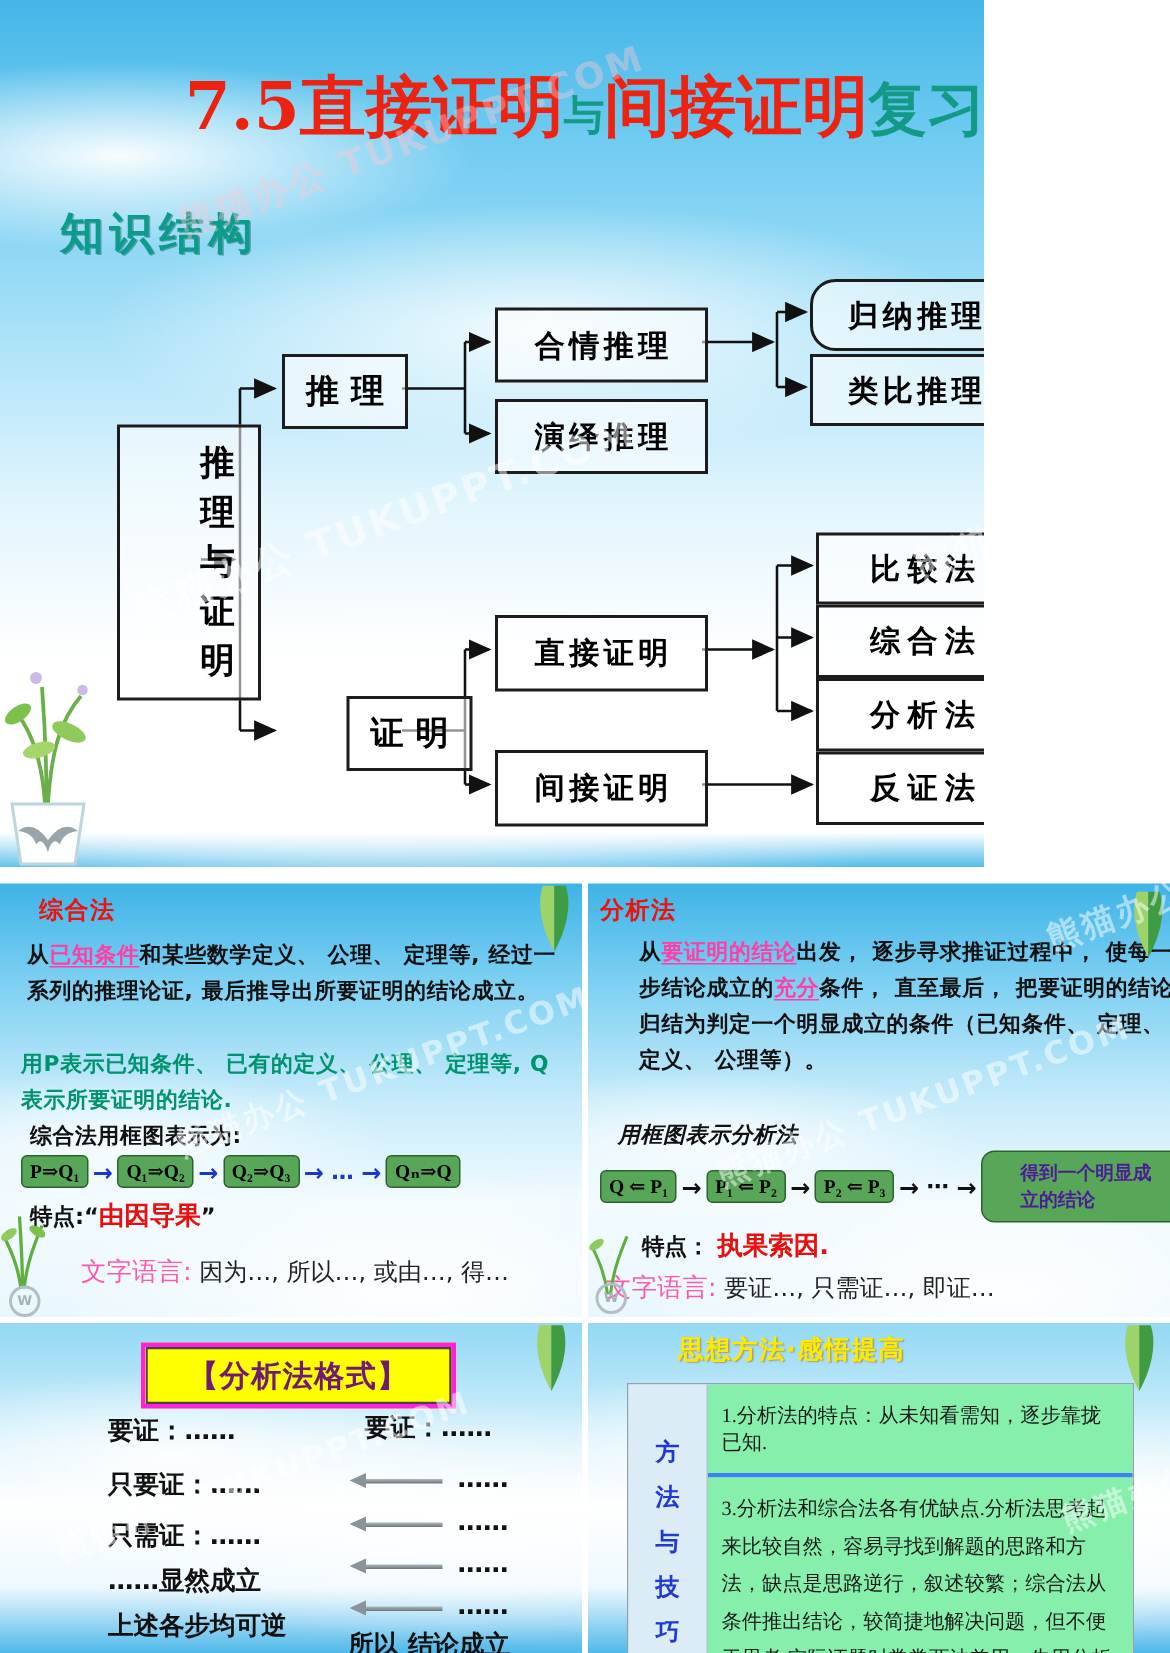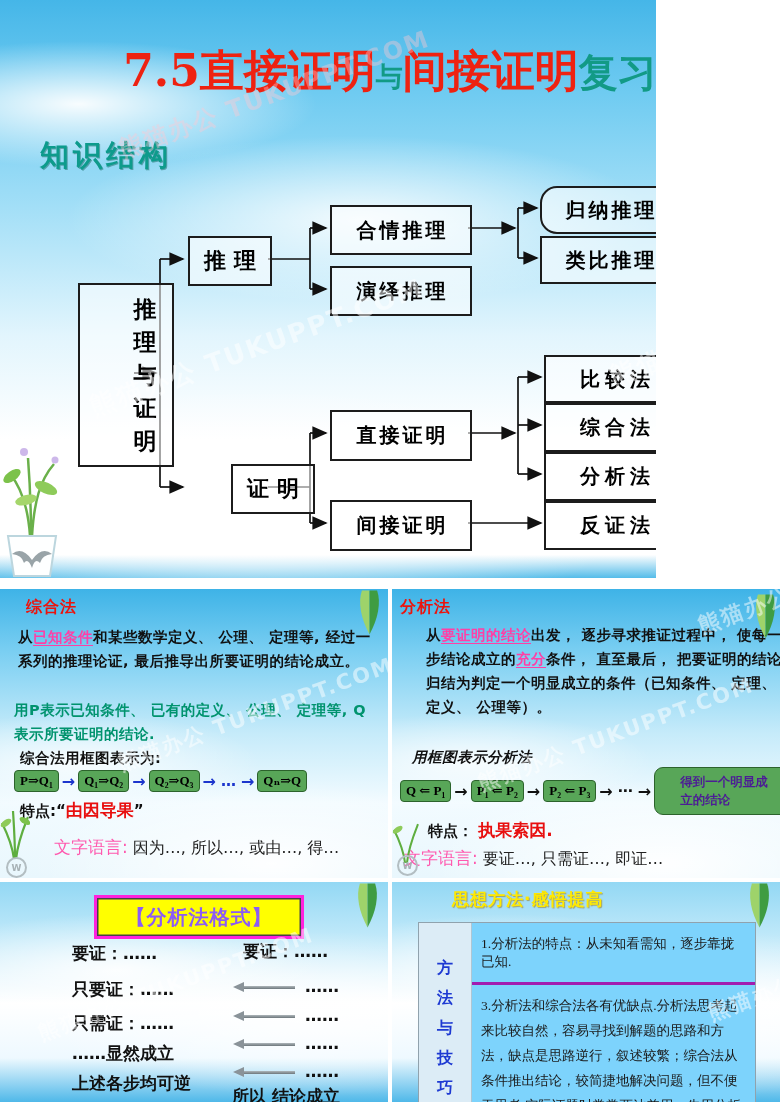--- a/index.html
+++ b/index.html
@@ -56,36 +56,36 @@
   .kdots{font-weight:bold;font-size:15px;color:#111;margin:0 2px;}
   .result-box{background:#58a658;border:1px solid #2c632c;border-radius:9px;color:#4c1d95;
         font-weight:bold;font-size:12.5px;line-height:1.45;padding:5px 25px;width:88px;}
   .feat{position:absolute;font-weight:bold;color:#111;font-size:15px;}
   .feat .red-b{color:#e80f0f;font-size:17px;}
   .langline{position:absolute;font-size:16px;color:#222;}
   .langline .pink-lbl{color:#ff58ae;font-size:17px;}
   
   .s4-titlebox{position:absolute;left:94px;top:13px;width:204px;height:38px;background:#ffff00;
         border:3px solid #ff22dd;box-shadow:inset 0 0 0 1.5px #444;display:flex;align-items:center;
-        justify-content:center;font-size:20px;font-weight:bold;color:#8b5cf6;letter-spacing:1px;}
+        justify-content:center;font-size:20px;font-weight:bold;color:#701a75;letter-spacing:1px;}
   .s4-item{position:absolute;font-size:17px;font-weight:bold;color:#111;white-space:nowrap;}
   .garrow{position:absolute;width:52px;height:2.5px;background:linear-gradient(180deg,#aeb6ba,#6d777c);}
   .garrow::before{content:"";position:absolute;left:-10px;top:-4.5px;border-top:5.5px solid transparent;
         border-bottom:5.5px solid transparent;border-right:11px solid #8a9399;}
   
   .s5-header{position:absolute;left:28px;top:6px;color:#ffe900;font-size:17px;font-weight:bold;
         letter-spacing:1px;text-shadow:1px 1px 1px rgba(150,110,0,.55);margin-left:32px;}
   .s5-table{position:absolute;left:26px;top:40px;width:336px;height:210px;border:1px solid #90a2ad;
         background:#eef6fb;display:flex;}
   .s5-side{width:52px;background:#dcecf6;border-right:1px solid #aec6d4;display:flex;
         align-items:center;justify-content:center;}
   .s5-side span{width:18px;word-break:break-all;text-align:center;color:#1d39d2;font-weight:bold;
         font-size:16px;line-height:30px;}
   .s5-rows{flex:1;display:flex;flex-direction:column;}
-  .s5-row{background:#7dd3fc;border-bottom:3px solid #a21caf;color:#1a1a1a;
+  .s5-row{background:#86efac;border-bottom:3px solid #3b82f6;color:#1a1a1a;
         font-family:"Liberation Serif","DejaVu Serif",serif;font-size:13.5px;padding:12px 8px 11px 9px;}
   .s5-row.tall{flex:1;line-height:1.85;padding-top:9px;}
   
   .wm{position:absolute;color:rgba(255,255,255,.5);font-weight:bold;white-space:nowrap;
       transform:rotate(-20deg);letter-spacing:2px;pointer-events:none;}
   .leaf{position:absolute;}
   .wlogo{position:absolute;width:17px;height:17px;border:2px solid #b3bec2;border-radius:50%;
       color:#a8b2b6;font-size:9px;font-weight:bold;display:flex;align-items:center;justify-content:center;}
 </style>
 </head>

